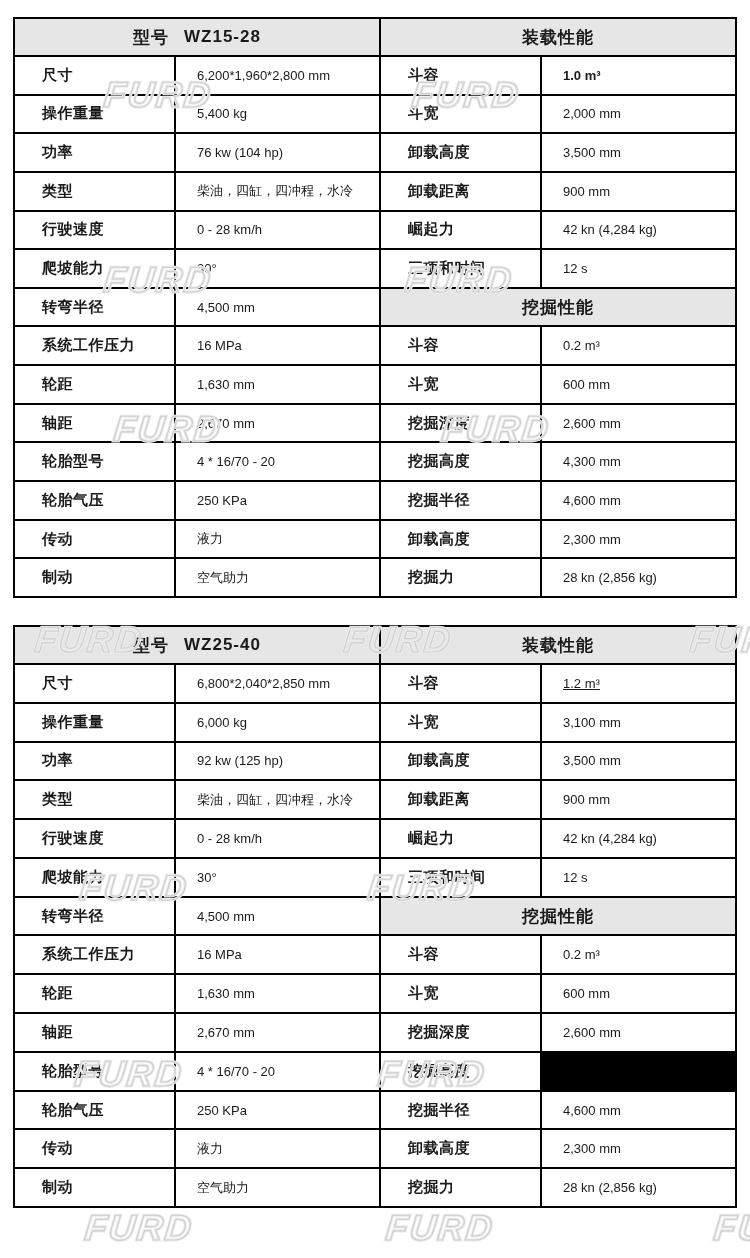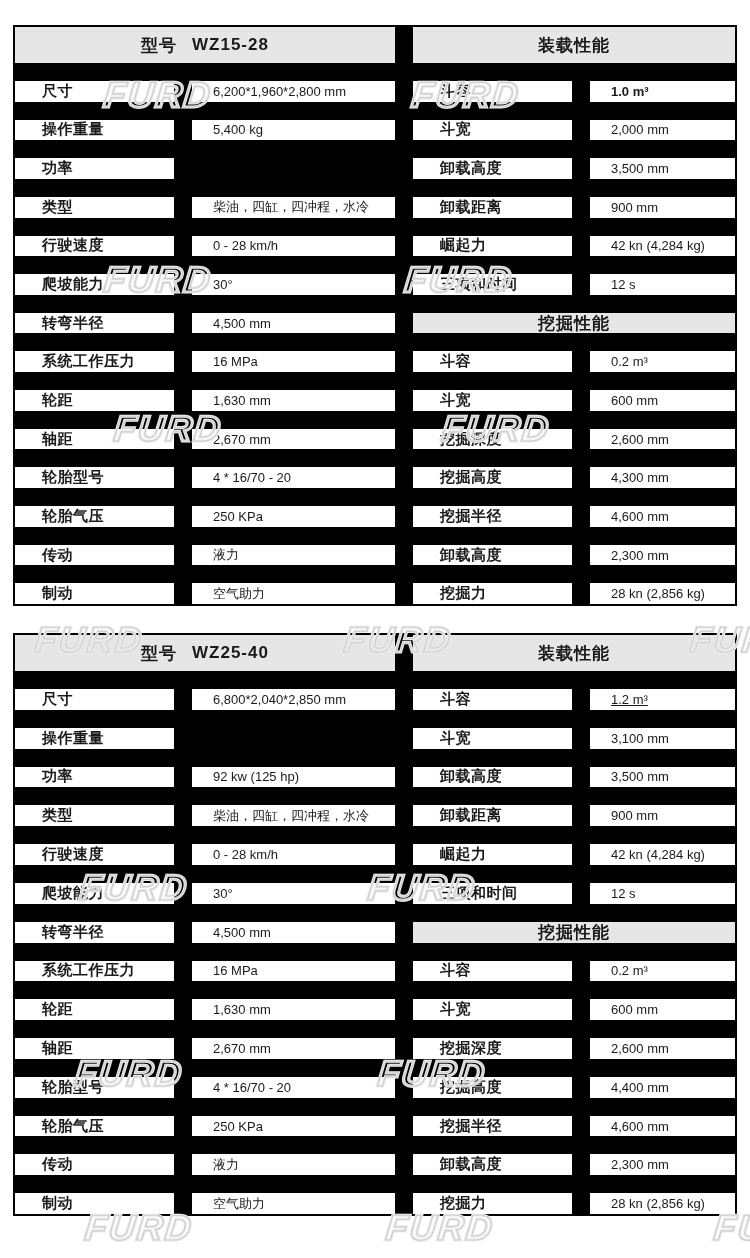--- a/index.html
+++ b/index.html
@@ -6,24 +6,23 @@
   .page{
     position:relative;width:750px;height:1258px;background:#fff;overflow:hidden;
     font-family:"Liberation Sans","DejaVu Sans",sans-serif;color:#1a1a1a;
   }
   .spec-table{
     position:absolute;left:13px;width:724px;
     display:grid;
     grid-template-columns:159px 203px 159px 1fr;
     grid-template-rows:36px repeat(14,1fr);
     background:#000;
-    padding:2px;gap:18px;
+    padding:2px;gap:2px;
     box-sizing:border-box;
     z-index:1;
-    margin-top:8px;
   }
   .cell{
     background:#fff;display:flex;align-items:center;
     overflow:hidden;white-space:nowrap;
   }
   .lbl{font-weight:bold;font-size:15px;padding-left:27px;letter-spacing:0.5px;}
   .val{font-size:13px;padding-left:21px;}
   .hdr{
     background:#e6e6e6;justify-content:center;font-weight:bold;font-size:17px;
     letter-spacing:1px;
@@ -146,20 +145,21 @@
       <div class="cell hdr model-hdr" style="grid-area: 1 / 1 / auto / 3;">
         <span>型号</span>
         <span>WZ15-28</span>
       </div>
       <div class="cell hdr" style="grid-area: 1 / 3 / auto / 5;">装载性能</div>
       <div class="cell lbl" style="grid-area: 2 / 1;">尺寸</div>
       <div class="cell val" style="grid-area: 2 / 2;">6,200*1,960*2,800 mm</div>
       <div class="cell lbl" style="grid-area: 3 / 1;">操作重量</div>
       <div class="cell val" style="grid-area: 3 / 2;">5,400 kg</div>
       <div class="cell lbl" style="grid-area: 4 / 1;">功率</div>
+      <div class="cell val" style="grid-area: 4 / 2;">76 kw (104 hp)</div>
       <div class="cell lbl" style="grid-area: 5 / 1;">类型</div>
       <div class="cell val" style="grid-area: 5 / 2;">柴油，四缸，四冲程，水冷</div>
       <div class="cell lbl" style="grid-area: 6 / 1;">行驶速度</div>
       <div class="cell val" style="grid-area: 6 / 2;">0 - 28 km/h</div>
       <div class="cell lbl" style="grid-area: 7 / 1;">爬坡能力</div>
       <div class="cell val" style="grid-area: 7 / 2;">30°</div>
       <div class="cell lbl" style="grid-area: 8 / 1;">转弯半径</div>
       <div class="cell val" style="grid-area: 8 / 2;">4,500 mm</div>
       <div class="cell lbl" style="grid-area: 9 / 1;">系统工作压力</div>
       <div class="cell val" style="grid-area: 9 / 2;">16 MPa</div>
@@ -205,20 +205,21 @@
     </section>
     <section class="spec-table" style="top: 625px; height: 583px;">
       <div class="cell hdr model-hdr" style="grid-area: 1 / 1 / auto / 3;">
         <span>型号</span>
         <span>WZ25-40</span>
       </div>
       <div class="cell hdr" style="grid-area: 1 / 3 / auto / 5;">装载性能</div>
       <div class="cell lbl" style="grid-area: 2 / 1;">尺寸</div>
       <div class="cell val" style="grid-area: 2 / 2;">6,800*2,040*2,850 mm</div>
       <div class="cell lbl" style="grid-area: 3 / 1;">操作重量</div>
+      <div class="cell val" style="grid-area: 3 / 2;">6,000 kg</div>
       <div class="cell lbl" style="grid-area: 4 / 1;">功率</div>
       <div class="cell val" style="grid-area: 4 / 2;">92 kw (125 hp)</div>
       <div class="cell lbl" style="grid-area: 5 / 1;">类型</div>
       <div class="cell val" style="grid-area: 5 / 2;">柴油，四缸，四冲程，水冷</div>
       <div class="cell lbl" style="grid-area: 6 / 1;">行驶速度</div>
       <div class="cell val" style="grid-area: 6 / 2;">0 - 28 km/h</div>
       <div class="cell lbl" style="grid-area: 7 / 1;">爬坡能力</div>
       <div class="cell val" style="grid-area: 7 / 2;">30°</div>
       <div class="cell lbl" style="grid-area: 8 / 1;">转弯半径</div>
       <div class="cell val" style="grid-area: 8 / 2;">4,500 mm</div>
@@ -249,21 +250,20 @@
       <div class="cell lbl" style="grid-area: 7 / 3;">三项和时间</div>
       <div class="cell val" style="grid-area: 7 / 4;">12 s</div>
       <div class="cell hdr" style="grid-area: 8 / 3 / auto / 5;">挖掘性能</div>
       <div class="cell lbl" style="grid-area: 9 / 3;">斗容</div>
       <div class="cell val" style="grid-area: 9 / 4;">0.2 m³</div>
       <div class="cell lbl" style="grid-area: 10 / 3;">斗宽</div>
       <div class="cell val" style="grid-area: 10 / 4;">600 mm</div>
       <div class="cell lbl" style="grid-area: 11 / 3;">挖掘深度</div>
       <div class="cell val" style="grid-area: 11 / 4;">2,600 mm</div>
       <div class="cell lbl" style="grid-area: 12 / 3;">挖掘高度</div>
-      <div class="cell val" style="grid-area: 12 / 4;">4,400 mm</div>
       <div class="cell lbl" style="grid-area: 13 / 3;">挖掘半径</div>
       <div class="cell val" style="grid-area: 13 / 4;">4,600 mm</div>
       <div class="cell lbl" style="grid-area: 14 / 3;">卸载高度</div>
       <div class="cell val" style="grid-area: 14 / 4;">2,300 mm</div>
       <div class="cell lbl" style="grid-area: 15 / 3;">挖掘力</div>
       <div class="cell val" style="grid-area: 15 / 4;">28 kn (2,856 kg)</div>
     </section>
   </div>
 
 </body></html>

